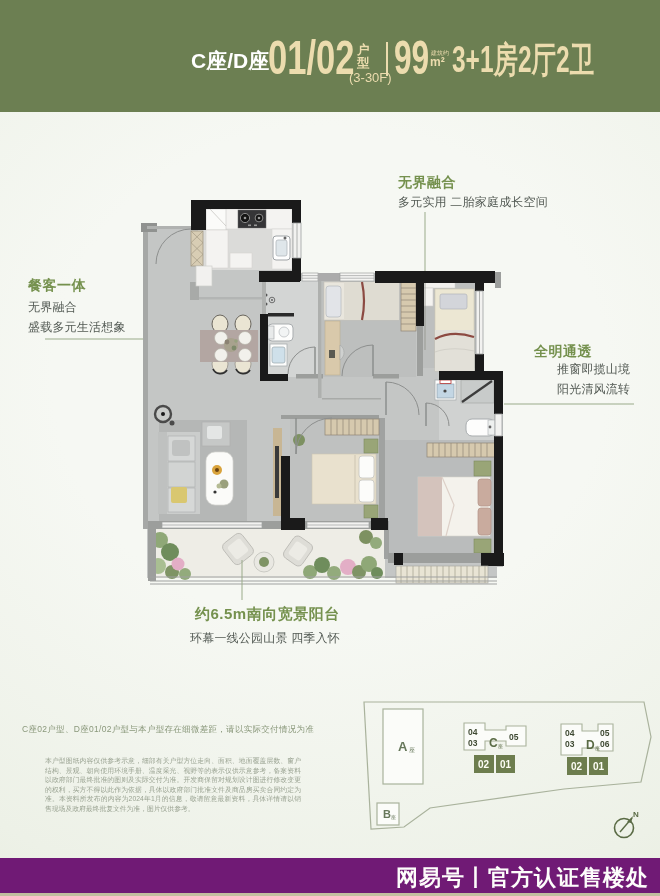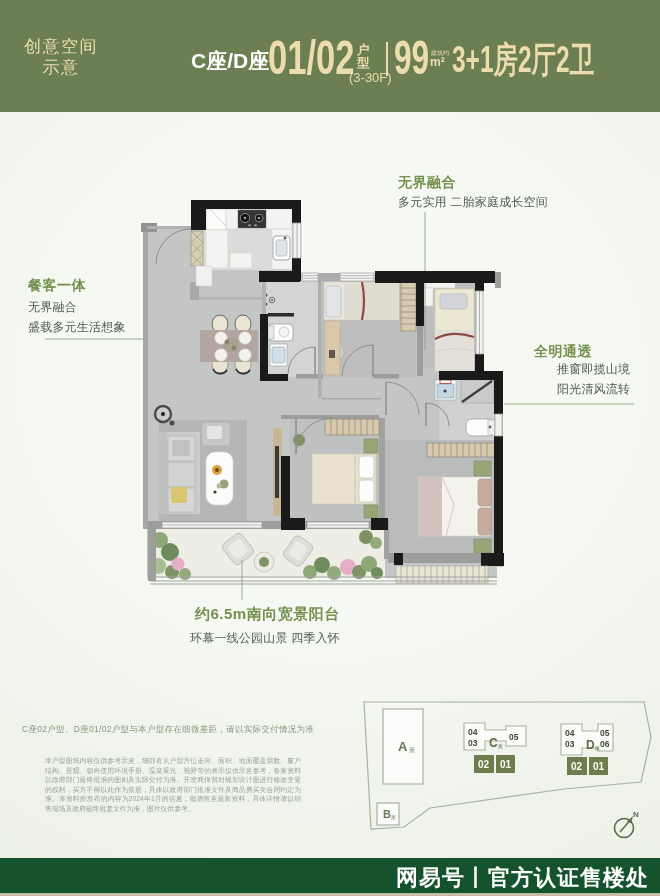--- a/index.html
+++ b/index.html
@@ -6,31 +6,30 @@
   body{width:660px;height:896px;position:relative;overflow:hidden;
        font-family:"Liberation Sans",sans-serif;
        background:
          radial-gradient(ellipse 120% 80% at 50% 42%, #f6f8f3 35%, #edf1e7 75%, #e4ebd9 100%);
   }
   .abs{position:absolute;}
   
   #header{position:absolute;left:0;top:0;width:660px;height:112px;background:#6c7f52;}
   #h-left{position:absolute;left:0;top:36px;width:122px;text-align:center;color:#ecdcae;font-size:17px;letter-spacing:1.5px;line-height:21px;}
   
-  #footbar{position:absolute;left:0;top:858px;width:660px;height:35px;background:#14532d;}
+  #footbar{position:absolute;left:0;top:858px;width:660px;height:35px;background:#701a75;}
   #footbar .txt{position:absolute;right:11px;top:5px;color:#fdfdfb;font-size:22px;font-weight:bold;letter-spacing:1px;}
   
   .ann-t{color:#75914e;font-weight:bold;font-size:14px;letter-spacing:0.5px;}
   .ann-s{color:#535a54;font-size:12px;letter-spacing:0.2px;}
 </style>
 </head>
 <body>
 
 <div id="header">
-  <div id="h-left">创意空间<br>示意</div>
   <div style="position:absolute;left:191px;top:47px;color:#ffffff;font-size:21px;font-weight:bold;">C座/D座</div>
   <div style="position:absolute;left:268px;top:30px;color:#ecdcae;font-size:48px;font-weight:bold;transform:scaleX(0.72);transform-origin:left top;white-space:nowrap;">01/02</div>
   <div style="position:absolute;left:357px;top:44px;color:#ecdcae;font-size:12.5px;font-weight:bold;line-height:13px;">户<br>型</div>
   <div style="position:absolute;left:349px;top:70px;color:#ecdcae;font-size:13px;">(3-30F)</div>
   <div style="position:absolute;left:386px;top:42px;width:2px;height:34px;background:#ecdcae;"></div>
   <div style="position:absolute;left:394px;top:30px;color:#ecdcae;font-size:48px;font-weight:bold;transform:scaleX(0.66);transform-origin:left top;">99</div>
   <div style="position:absolute;left:431px;top:49px;color:#ecdcae;font-size:6px;">建筑约</div>
   <div style="position:absolute;left:430px;top:55px;color:#ecdcae;font-size:12px;font-weight:bold;">m²</div>
   <div style="position:absolute;left:452px;top:36px;color:#ecdcae;font-size:36px;font-weight:bold;transform:scaleX(0.68);transform-origin:left top;white-space:nowrap;">3+1房2厅2卫</div>
 </div>

